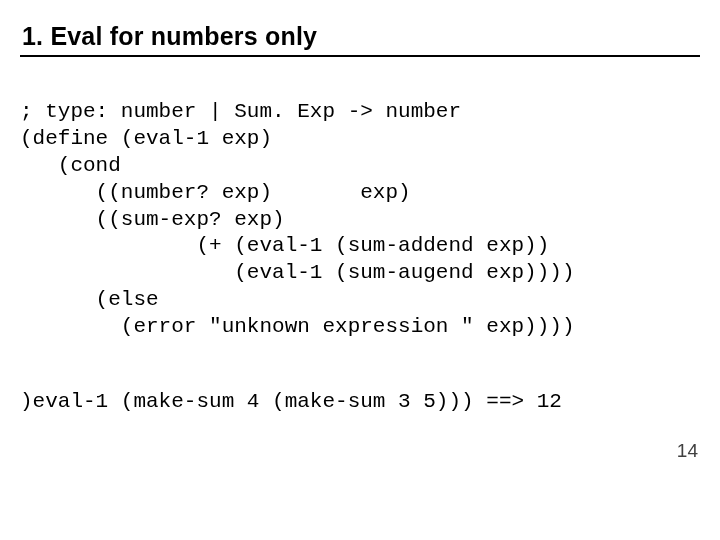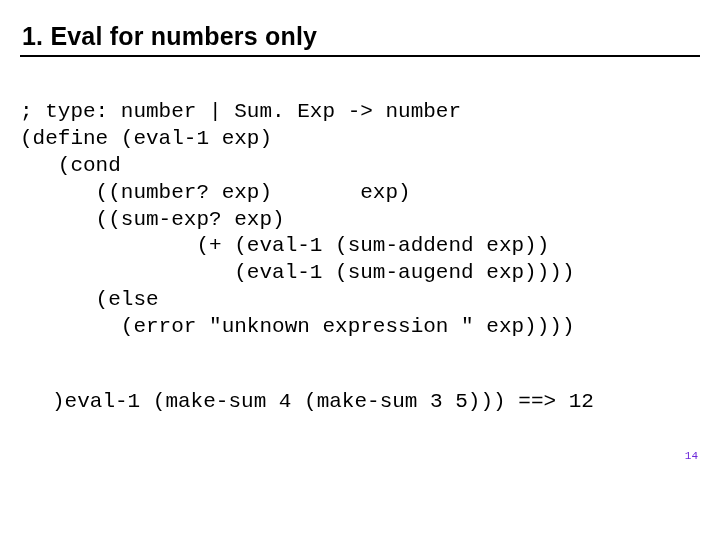--- a/index.html
+++ b/index.html
@@ -34,29 +34,27 @@
   .code, .example {
     font-family: "Courier New", Courier, monospace;
     font-size: 21px;
     white-space: pre;
     line-height: 1.28;
     color: #000;
     margin-top: 42px;
   }
   .example {
     margin-top: 48px;
-    margin-left: 32px;
   }
   .page-num {
     position: absolute;
     right: 22px;
     bottom: 14px;
-    font-size: 11px;
-    color: #6d28d9;
-    font-family: Liberation Mono, monospace;
+    font-size: 19px;
+    color: #404040;
   }
 </style>
 </head>
 <body>
 
 <div class="slide">
   <h1 class="title">1. Eval for numbers only</h1>
   <div class="underline"></div>
 
   <div class="code"><span>; type: number | Sum. Exp -&gt; number</span>

